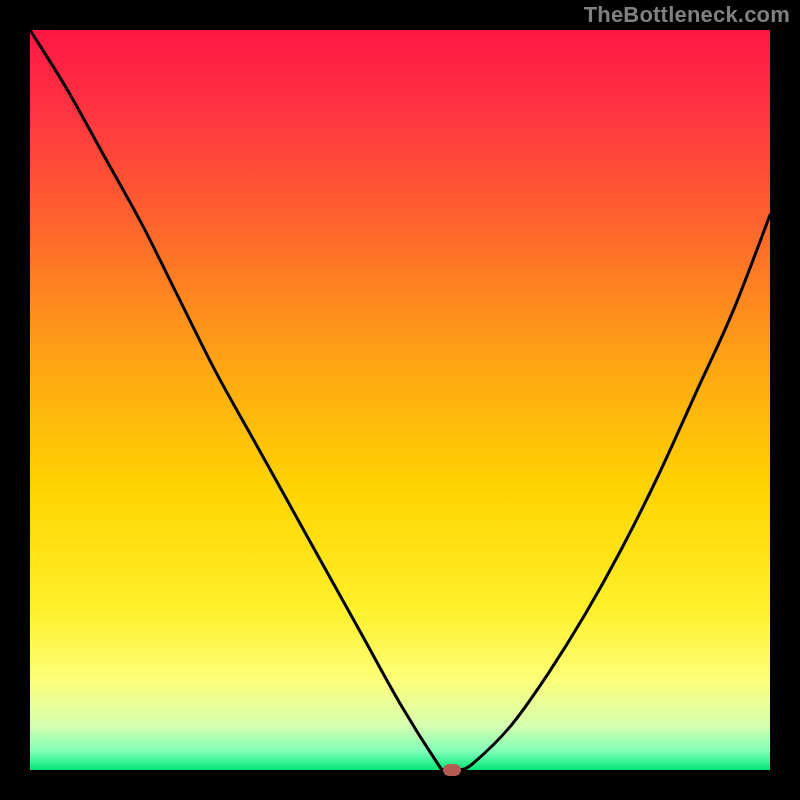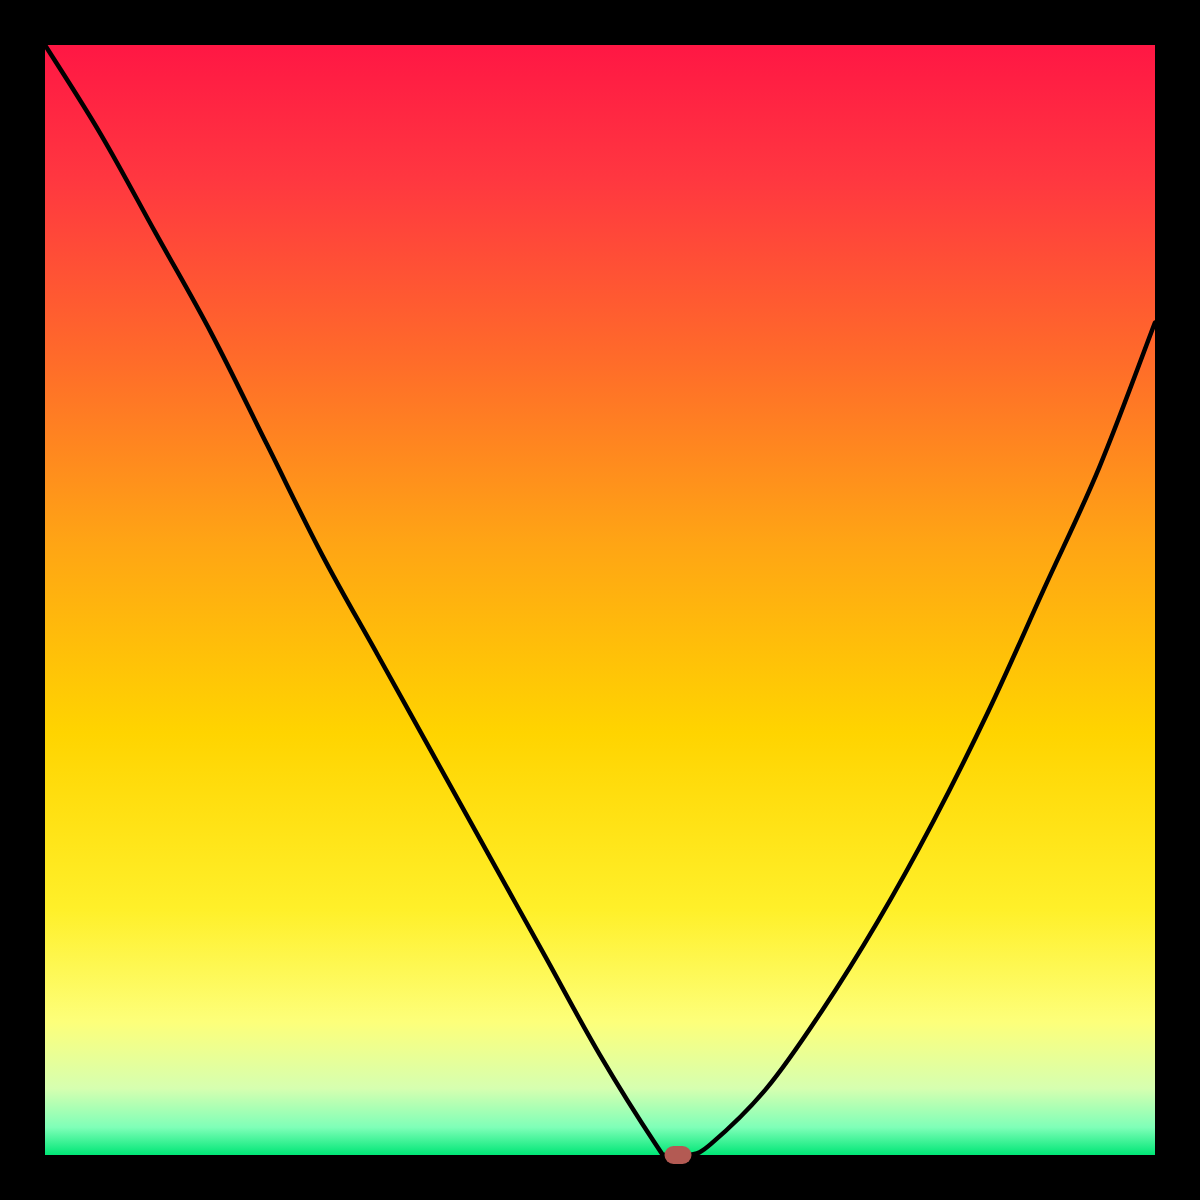--- a/index.html
+++ b/index.html
@@ -54,20 +54,21 @@
     background: #b35a53;
     z-index: 2;
     pointer-events: none;
   }
 </style>
 </head>
 <body>
 
 <div class="frame">
 
+  <div class="watermark">TheBottleneck.com</div>
 
   <svg class="plot" viewBox="0 0 740 740" preserveAspectRatio="none">
     <defs>
       <linearGradient id="bg-grad" x1="0" y1="0" x2="0" y2="1">
           <stop offset="0%" stop-color="#ff1744"></stop>
           <stop offset="12%" stop-color="#ff3740"></stop>
           <stop offset="28.000000000000004%" stop-color="#ff6a2a"></stop>
           <stop offset="45%" stop-color="#ffa514"></stop>
           <stop offset="62%" stop-color="#ffd400"></stop>
           <stop offset="78%" stop-color="#fff02a"></stop>

